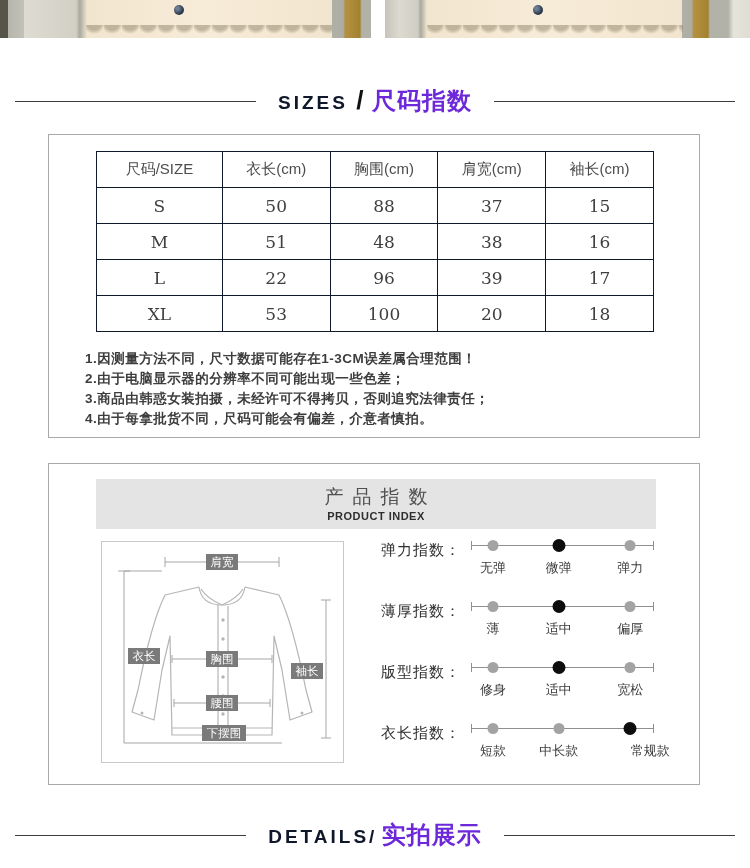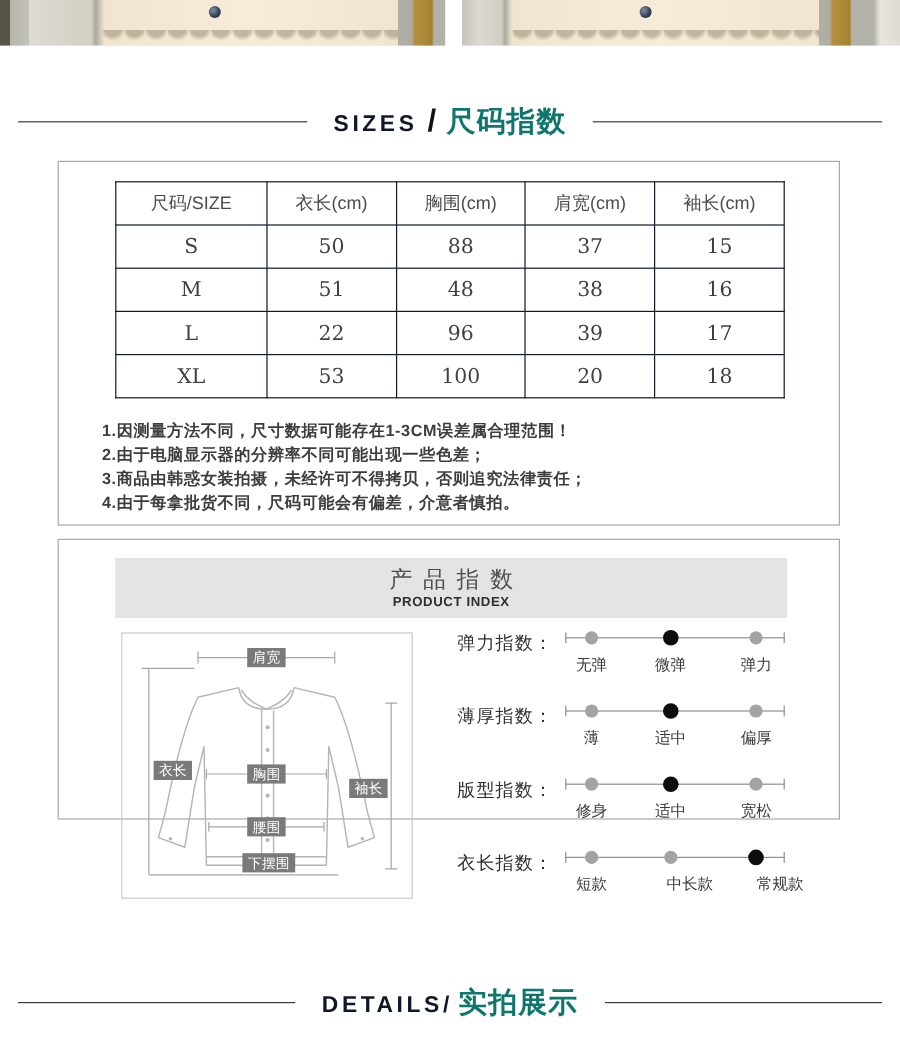--- a/index.html
+++ b/index.html
@@ -35,27 +35,27 @@
   .photo-left .knit-button { left:174px; }
   .photo-right .knit-button { left:148px; }
 
   
   .rule-header { position:absolute; left:0; width:750px; display:flex; align-items:center; padding:0 15px; }
   .rule-header .rule { flex:1; height:1px; background:#3c3c3c; }
   .rule-header .hdr-text { padding:0 22px; white-space:nowrap; }
   #sizes-header { top:80px; height:42px; }
   #details-header { top:812px; height:46px; }
   .hdr-latin { font-size:19px; font-weight:700; color:#0f172a; letter-spacing:3px; }
-  .hdr-zh { font-size:24px; font-weight:bold; color:#0f766e; letter-spacing:1px; }
+  .hdr-zh { font-size:24px; font-weight:bold; color:#6d28d9; letter-spacing:1px; }
   .hdr-slash { font-size:26px; font-weight:bold; color:#111; padding:0 4px; }
 
   
   .box { position:absolute; left:48px; width:652px; border:1px solid #a9a9a9; background:#fff; }
   #sizes-box { top:134px; height:304px; }
-  #index-box { top:449px; height:234px; }
+  #index-box { top:463px; height:322px; }
 
   
   #size-table { position:absolute; left:47px; top:16px; width:558px; border-collapse:collapse; }
   #size-table th, #size-table td { border:1px solid #0f172a; text-align:center; height:36px; }
   #size-table th { font-size:15px; font-weight:normal; color:#4c4c4c; width:108px; }
   #size-table th:first-child { width:126px; }
   #size-table td { font-family:"DejaVu Serif", serif; font-size:17px; color:#3f3f3f; }
 
   
   .notes { position:absolute; left:36px; top:214px; display:flex; }
@@ -268,21 +268,21 @@
           <div class="scale-track">
             <div class="track-line"></div>
             <div class="tick t-left"></div>
             <div class="tick t-right"></div>
             <div class="dot" style="left: 12%;"></div>
             <div class="dot" style="left: 48%;"></div>
             <div class="dot selected" style="left: 87%;"></div>
           </div>
           <div class="scale-opts">
             <span class="scale-opt" style="left: 12%;">短款</span>
-            <span class="scale-opt" style="left: 48%; margin-left: 16px;">中长款</span>
+            <span class="scale-opt" style="left: 48%;">中长款</span>
             <span class="scale-opt" style="left: 87%; margin-left: 20px;">常规款</span>
           </div>
         </div>
       </div>
   </div>
 
   <div id="details-header" class="rule-header">
     <div class="rule"></div>
     <div class="hdr-text">
       <span class="hdr-latin">DETAILS/</span>

